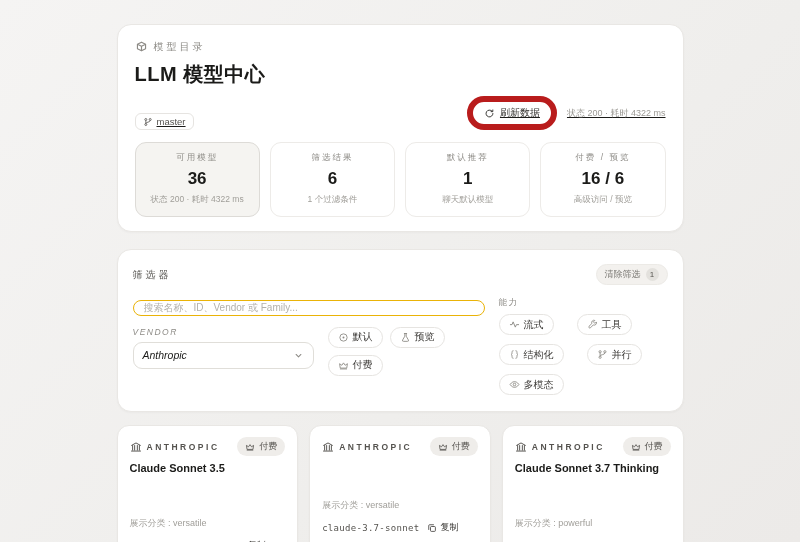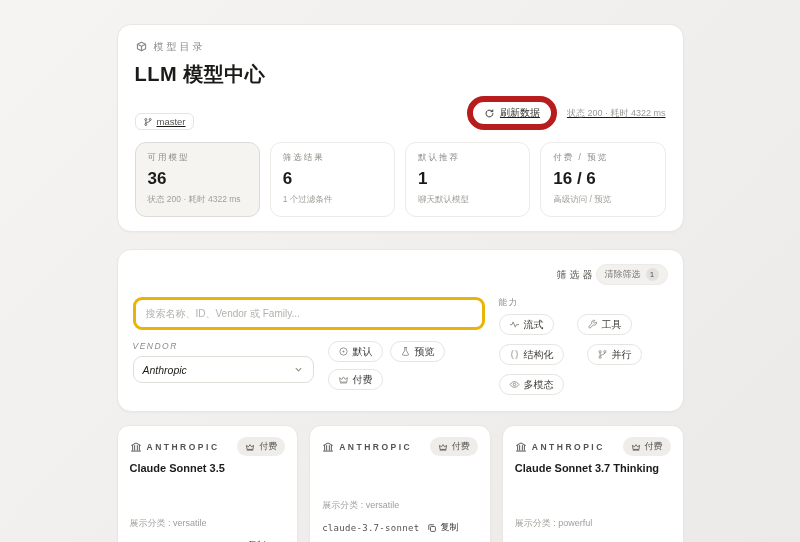--- a/index.html
+++ b/index.html
@@ -44,44 +44,44 @@
   .refresh-btn {
     display:inline-flex; align-items:center; gap:5px;
     border:6px solid #b91c1c; border-radius:999px; padding:4px 11px;
     font-size:10px; color:#33322f; background:#fff; cursor:pointer;
   }
   .status-text { font-size:9px; color:#9c9a95; }
 
   
   .stats { display:grid; grid-template-columns:repeat(4,1fr); gap:10px; margin-top:12px; }
   .stat {
-    border:1px solid #edebe8; border-radius:11px; background:#fff; padding:9px 12px 10px;
+    border:1px solid #edebe8; border-radius:11px; background:#fff; padding:9px 12px 10px;text-align:center;
   }
   .stat.hl { background:#f5f4f1; border-color:#dddbd7; }
   .stat-label { font-size:8.5px; letter-spacing:2px; color:#8d8b86; }
   .stat-value { font-size:17px; font-weight:bold; margin:5px 0 5px; }
   .stat-sub { font-size:8.5px; color:#a09e99; }
 
   
   .filter-card { padding:14px 15px 16px; margin-bottom:13px; }
-  .filter-head { display:flex; align-items:center; justify-content:flex-end; margin-bottom:12px; }
+  .filter-head { display:flex; align-items:center; justify-content:space-between; margin-bottom:12px; }
   .filter-title { font-size:10px; letter-spacing:3px; color:#55534f; }
   .clear-btn {
     display:inline-flex; align-items:center; gap:5px;
     font-size:9px; color:#7c7a75; background:#f3f1ee; border:1px solid #eceae6;
     border-radius:999px; padding:3px 8px; cursor:pointer;
   }
   .clear-count {
     width:13px; height:13px; border-radius:50%; background:#e3e1dd; color:#55534f;
     font-size:8px; display:flex; align-items:center; justify-content:center;
   }
   .filter-body { display:flex; gap:14px; }
   .filter-left { width:352px; flex:none; }
   .search-input {
-    width:100%; height:33px; border:3px solid #eab308; border-radius:9px;
+    width:100%; height:16px; border:1px solid #eab308; border-radius:9px;
     padding:0 10px; font-size:10px; color:#1b1b19; outline:none;
     font-family:"Liberation Sans",sans-serif; background:#fff;
   }
   .search-input::placeholder { color:#b3b1ac; }
   .filter-row { display:flex; gap:14px; margin-top:11px; }
   .field-label { font-size:8.5px; letter-spacing:1.5px; color:#8d8b86; margin-bottom:5px; }
   .vendor-group { width:181px; flex:none;font-style:italic; }
   .select {
     height:27px; border:1px solid #e0ded9; border-radius:9px; background:#fff;
     display:flex; align-items:center; justify-content:space-between;

